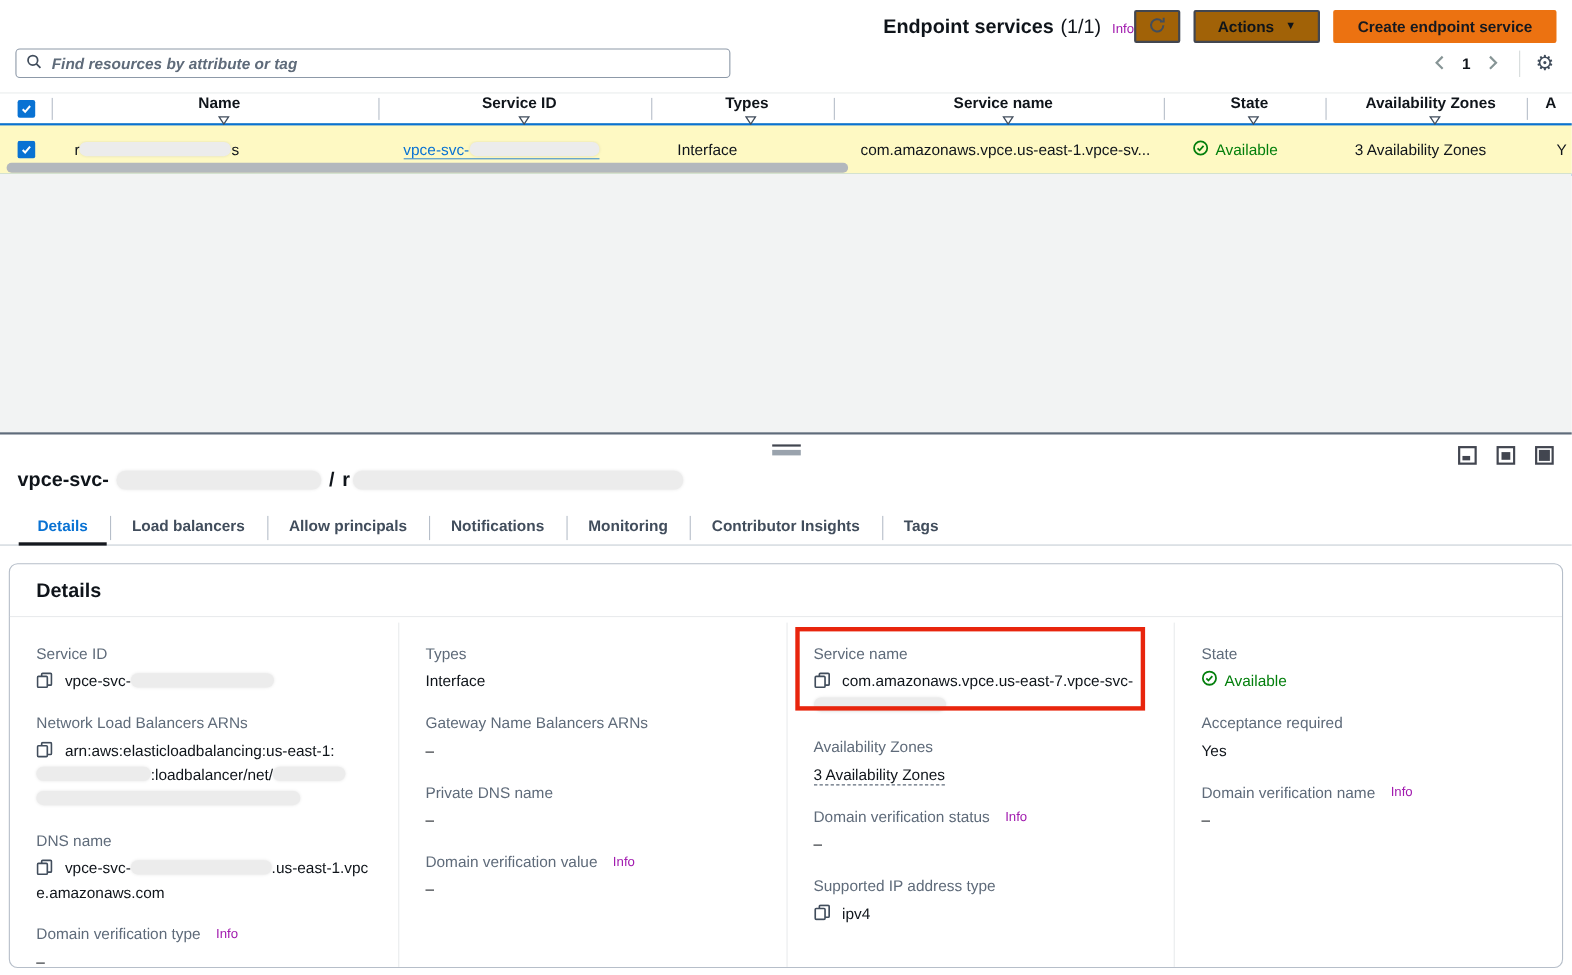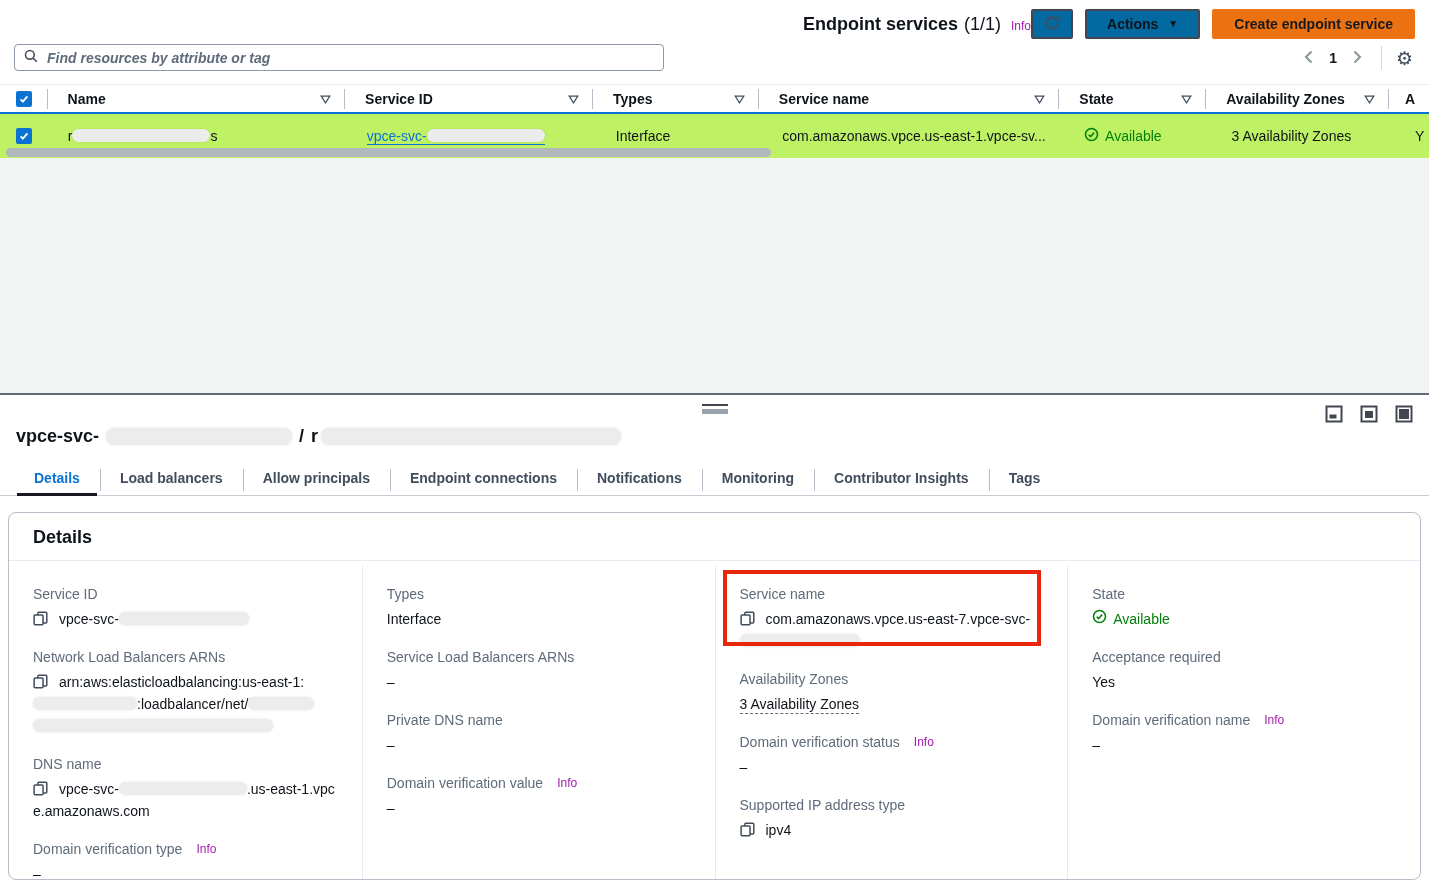--- a/index.html
+++ b/index.html
@@ -9,21 +9,21 @@
     background: #fff; color: #0f141a;
     font-family: "Liberation Sans", sans-serif; font-size: 14px;
   }
   
   .page-header { position: absolute; top: 8px; left: 16px; right: 14px; height: 32px;
     display: flex; justify-content: flex-end; align-items: center; }
   .title { font-size: 18px; font-weight: bold; display: flex; align-items: baseline; gap: 6px; }
   .title .count { font-weight: normal; }
   .info-link { color: #a21caf; font-size: 12px; font-weight: normal; cursor: pointer; margin-left: 4px; }
   .hdr-actions { display: flex; gap: 12px; align-items: center; }
-  .btn { height: 30px; border: 2px solid #424650; border-radius: 2px; background: #0369a1;
+  .btn { height: 30px; border: 2px solid #424650; border-radius: 2px; background: #a16207;
     font-weight: bold; font-size: 14px; color: #0f141a; display: inline-flex; align-items: center;
     gap: 10px; padding: 0 20px; cursor: pointer; font-family: inherit; }
   .btn.icon { padding: 0 11px; }
   .btn.primary { background: #ec7211; border-color: #ec7211; color: #16191f; }
   .caret-down { font-size: 10px; line-height: 1; }
   
   .search { position: absolute; top: 44px; left: 14px; width: 650px; height: 27px;
     border: 1px solid #8d99a8; border-radius: 4px; display: flex; align-items: center;
     padding: 0 9px; gap: 7px; background: #fff; }
   .search input { border: none; outline: none; flex: 1; font-style: italic; font-size: 14px;
@@ -33,29 +33,29 @@
   .page-btn { width: 26px; height: 26px; background: none; border: none; display: flex;
     align-items: center; justify-content: center; cursor: pointer; padding: 0; }
   .page-num { font-weight: bold; padding: 0 8px; cursor: pointer; }
   .vdiv { width: 1px; height: 24px; background: #d5dbdb; margin: 0 10px; }
   .gear-btn { background: none; border: none; font-size: 19px; color: #414d5c; cursor: pointer; padding: 0 4px; line-height: 1; }
   
   .table { position: absolute; top: 84px; left: 0; right: 0; }
   .thead { display: flex; height: 28px; align-items: stretch; border-top: 1px solid #eaeded;
     font-weight: bold; font-size: 14px; }
   .th { position: relative; display: flex; align-items: center; justify-content: space-between;
-    padding: 0 14px 0 20px; height: 28px; cursor: pointer; }
+    padding: 0 14px 0 20px; height: 28px; cursor: pointer; flex-direction: column; }
   .th::after { content: ""; position: absolute; right: 0; top: 4px; height: 20px; width: 1px; background: #b6bec9; }
   .th.nodiv::after { display: none; }
   .w-cb { width: 48px; justify-content: center; padding: 0; }
   .w-name { width: 300px; } .w-sid { width: 250px; } .w-types { width: 167px; }
   .w-sname { width: 303px; } .w-state { width: 148px; } .w-az { width: 184px; }
   .w-last { flex: 1; padding-left: 16px; }
   .sort-icon { flex: 0 0 auto; margin-left: 8px; }
-  .trow { display: flex; height: 48px; align-items: center; background: #bef264;
+  .trow { display: flex; height: 48px; align-items: center; background: #fef9c3;
     border-top: 2px solid #0972d3; border-bottom: 2px solid #0972d3; }
   .td { padding: 0 14px 0 20px; white-space: nowrap; overflow: hidden; }
   .td.w-cb { display: flex; justify-content: center; padding: 0; }
   .cb { width: 16px; height: 16px; background: #0972d3; border-radius: 2px; display: inline-flex;
     align-items: center; justify-content: center; cursor: pointer; }
   .link { color: #0972d3; cursor: pointer; border-bottom: 1px solid #0972d3; display: inline-flex; align-items: center; }
   .azlink { border-bottom: 1px dashed #5f6b7a; cursor: pointer; color: #0f141a; padding-bottom: 1px; }
   .green { color: #037f0c; display: inline-flex; align-items: center; gap: 6px; }
   .hscroll { position: absolute; top: 148px; left: 0; right: 0; height: 9px; }
   .hscroll .thumb { position: absolute; left: 6px; width: 765px; height: 9px; background: #b3b8bd; border-radius: 5px; }
@@ -268,21 +268,20 @@
         <span class="redact lg" style="width:186px"></span>
       <span>/</span>
       <span>r</span>
         <span class="redact lg" style="width:300px;margin-left:-4px"></span>
     </div>
 
     <div class="tabs">
       <div class="tab active">Details</div>
       <div class="tab">Load balancers</div>
       <div class="tab">Allow principals</div>
-      <div class="tab">Endpoint connections</div>
       <div class="tab">Notifications</div>
       <div class="tab">Monitoring</div>
       <div class="tab">Contributor Insights</div>
       <div class="tab">Tags</div>
     </div>
 
     <div class="card">
       <div class="card-h">Details</div>
       <div class="redbox"></div>
       <div class="grid">
@@ -323,21 +322,21 @@
             <div class="fvalue">–</div>
           </div>
         </div>
 
         <div class="gcol">
           <div class="field">
             <div class="flabel">Types</div>
             <div class="fvalue">Interface</div>
           </div>
           <div class="field">
-            <div class="flabel">Service Load Balancers ARNs</div>
+            <div class="flabel">Gateway Name Balancers ARNs</div>
             <div class="fvalue">–</div>
           </div>
           <div class="field">
             <div class="flabel">Private DNS name</div>
             <div class="fvalue">–</div>
           </div>
           <div class="field">
             <div class="flabel">
                 <span>Domain verification value</span>
                 <span class="info-link">Info</span>

